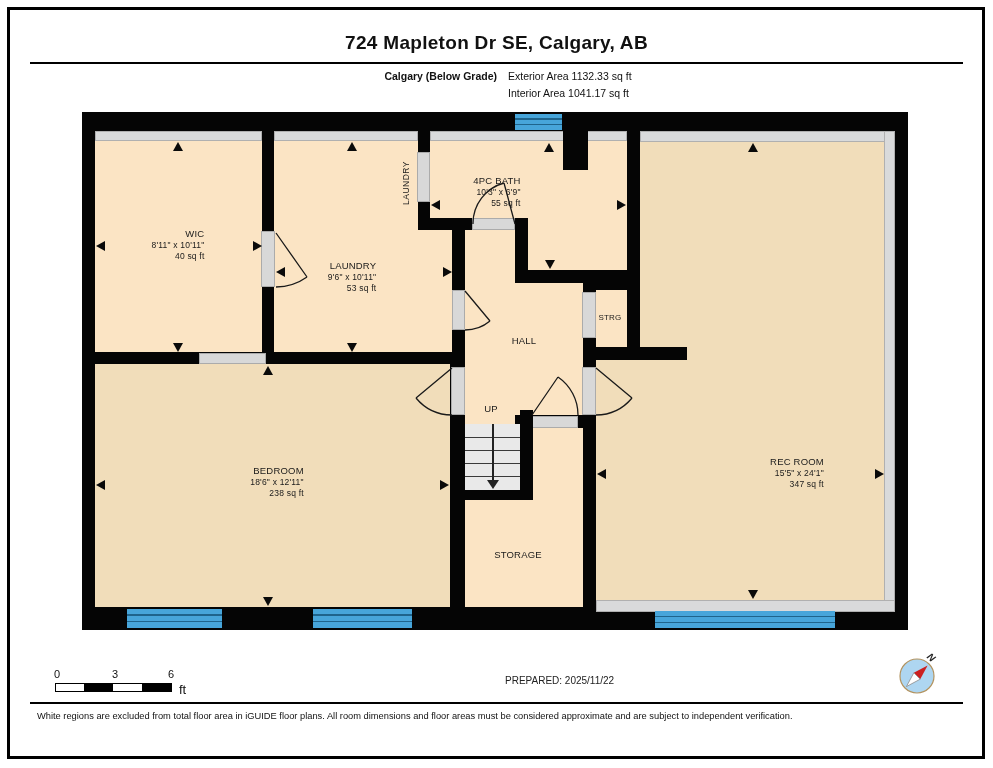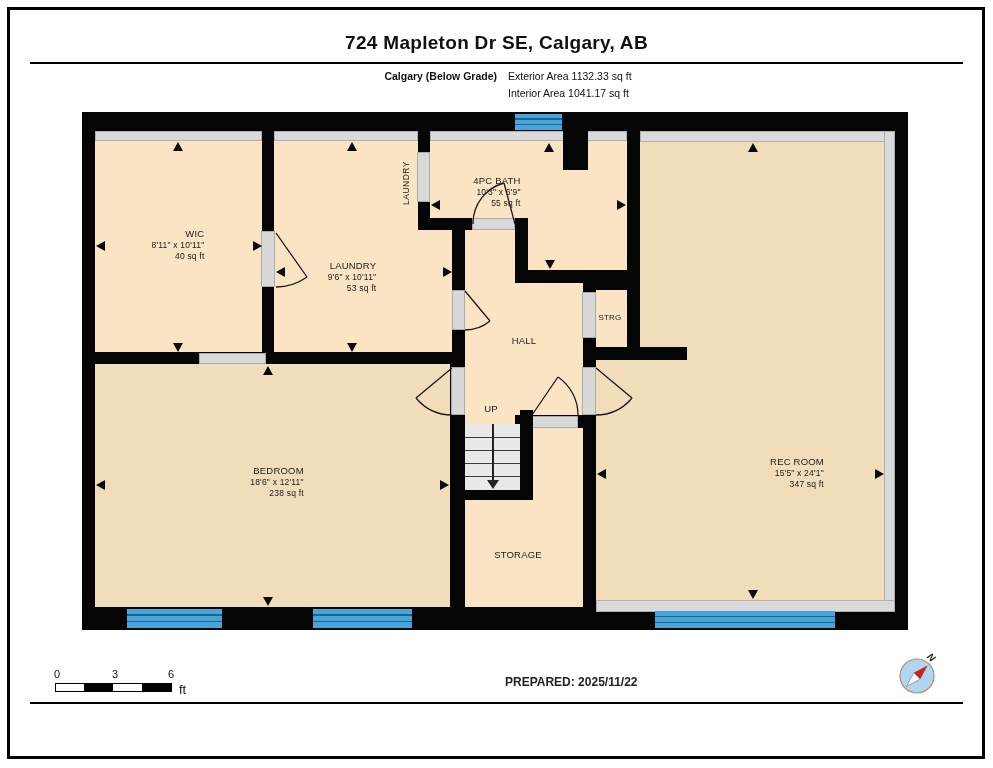--- a/index.html
+++ b/index.html
@@ -37,21 +37,21 @@
   .ar{position:absolute;width:0;height:0;}
   .a-up{border-left:5px solid transparent;border-right:5px solid transparent;border-bottom:9px solid #0a0a0a;}
   .a-down{border-left:5px solid transparent;border-right:5px solid transparent;border-top:9px solid #0a0a0a;}
   .a-left{border-top:5px solid transparent;border-bottom:5px solid transparent;border-right:9px solid #0a0a0a;}
   .a-right{border-top:5px solid transparent;border-bottom:5px solid transparent;border-left:9px solid #0a0a0a;}
   
   .scale-num{position:absolute;top:668px;font-size:11px;transform:translateX(-50%);}
   .scale-bar{position:absolute;left:55px;top:683px;width:117px;height:9px;border:1px solid #000;box-sizing:border-box;background:#fff;}
   .scale-seg{position:absolute;top:0;height:100%;background:#000;}
   .scale-unit{position:absolute;left:179px;top:682px;font-size:13px;}
-  .prepared{position:absolute;left:505px;top:675px;font-size:12px;color:#222;font-weight:bold;}
+  .prepared{position:absolute;left:505px;top:675px;font-size:10px;color:#222;}
   .disclaimer{position:absolute;left:37px;top:711px;font-size:9.3px;color:#111;white-space:nowrap;}
   svg.overlay{position:absolute;left:0;top:0;pointer-events:none;}
 </style>
 </head>
 <body>
 
 <div class="page">
   <div class="border-frame"></div>
 
   <div class="title">724 Mapleton Dr SE, Calgary, AB</div>
@@ -188,13 +188,14 @@
   <div class="prepared">PREPARED: 2025/11/22</div>
 
   <svg class="overlay" style="left:893px;top:648px;" width="52" height="52" viewBox="0 0 52 52">
     <circle cx="24" cy="28" r="17" fill="#aed6f1" stroke="#b3935f" stroke-width="1.2"></circle>
     <polygon points="34.6,17.4 27.2,31.2 20.8,24.8" fill="#cc2020"></polygon>
     <polygon points="13.4,38.6 20.8,24.8 27.2,31.2" fill="#ffffff" stroke="#8a8a8a" stroke-width="0.8"></polygon>
     <text x="36" y="12" font-size="10" font-style="italic" font-weight="bold" fill="#222" transform="rotate(42 36 12)" text-anchor="middle">N</text>
   </svg>
 
   <div class="rule" style="left:30px;top:702px;width:933px;"></div>
+  <div class="disclaimer">White regions are excluded from total floor area in iGUIDE floor plans. All room dimensions and floor areas must be considered approximate and are subject to independent verification.</div>
 </div>
 
 </body></html>

